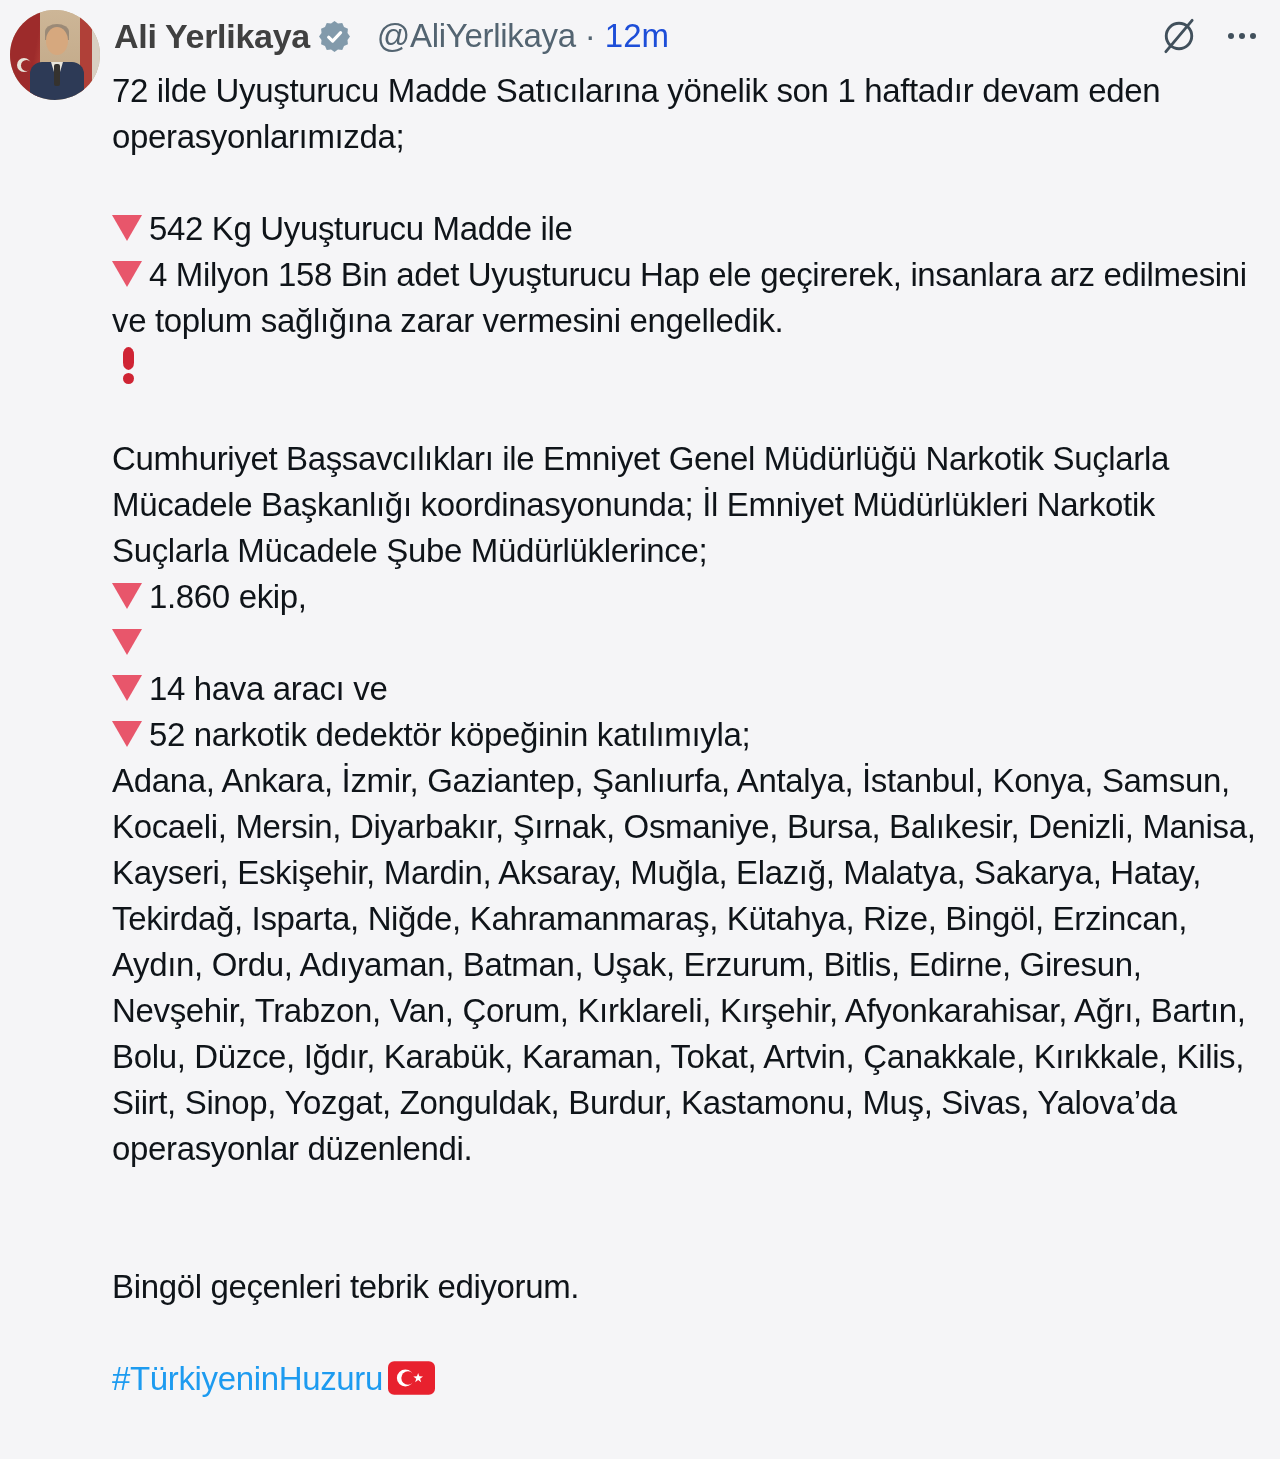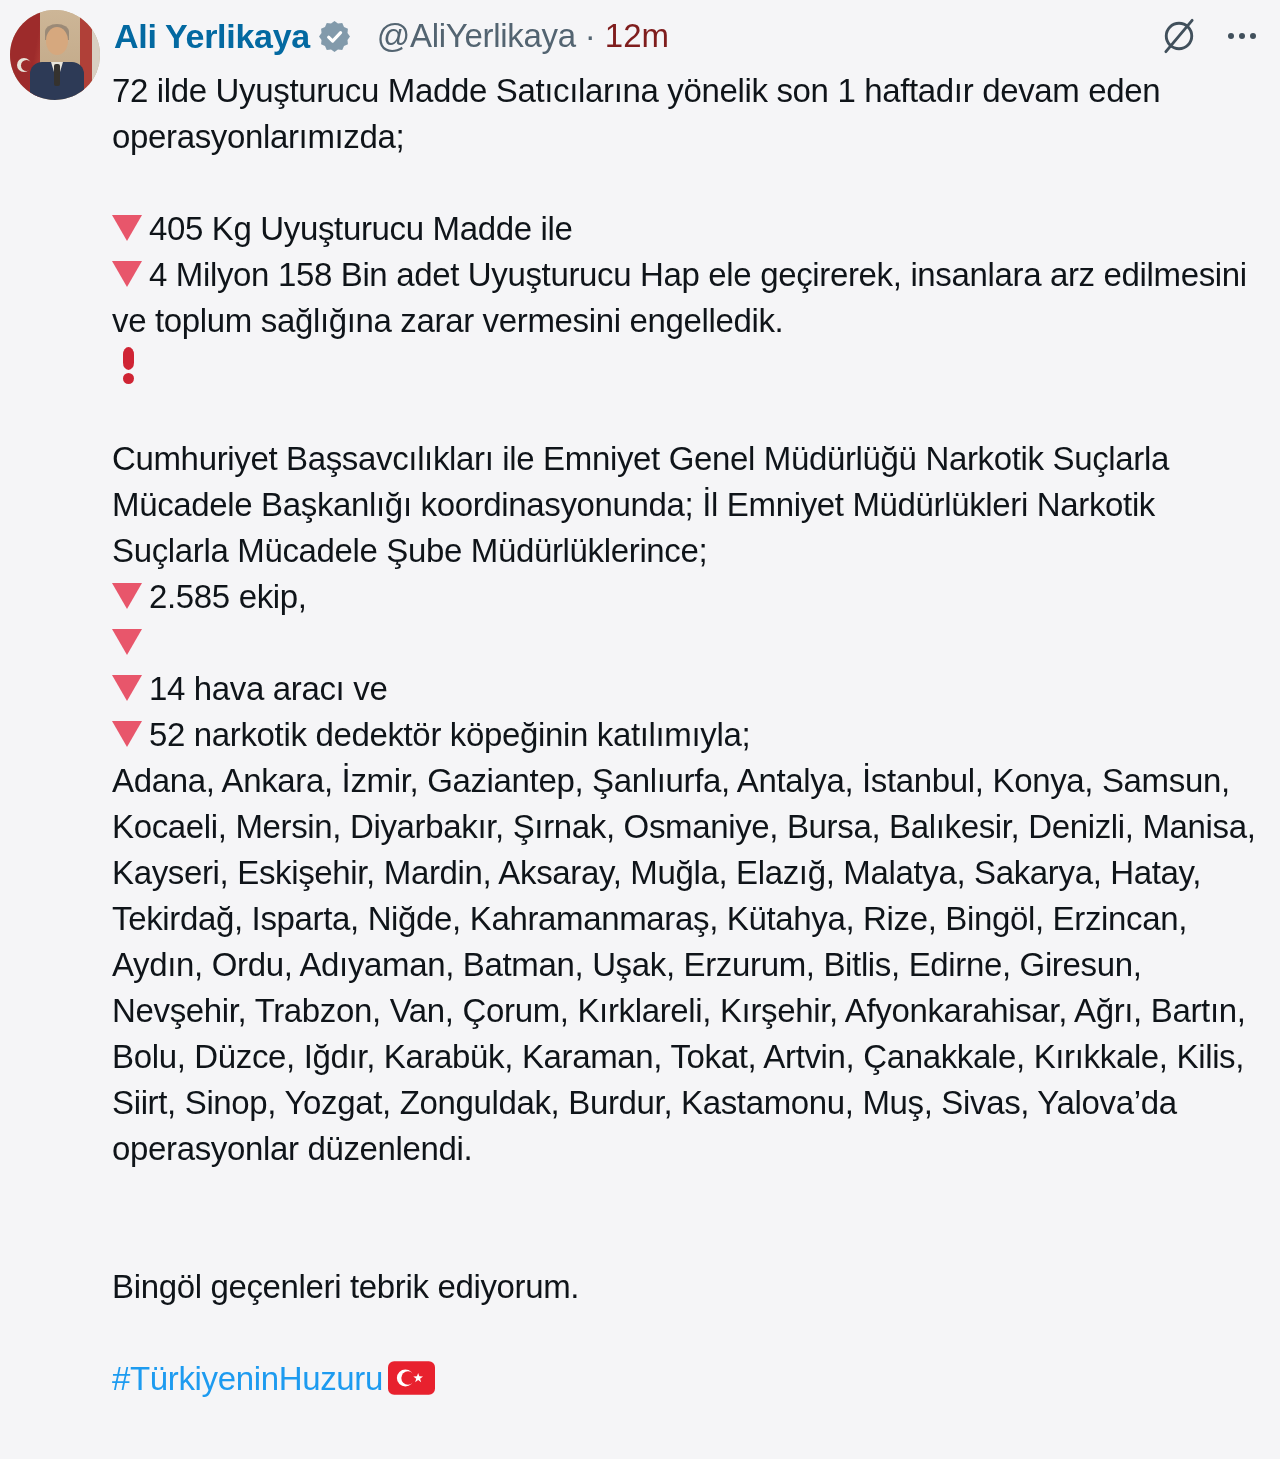--- a/index.html
+++ b/index.html
@@ -26,25 +26,25 @@
   .av-head{position:absolute;left:36px;top:17px;width:22px;height:28px;border-radius:50%;background:#d6a87e;}
   .av-body{position:absolute;left:20px;top:52px;width:54px;height:38px;border-radius:12px 12px 0 0;background:#2d3a56;}
   .av-shirt{position:absolute;left:41px;top:52px;width:12px;height:20px;background:#e9e5db;clip-path:polygon(0 0,100% 0,50% 100%);}
   .av-tie{position:absolute;left:44px;top:54px;width:6px;height:22px;background:#35322e;border-radius:2px;}
   
   .content{position:absolute;left:104px;top:0;width:1176px;}
   .name-row{
     display:flex;align-items:center;
     padding:14px 16px 0 10px;height:44px;
   }
-  .display-name{font-weight:bold;font-size:34px;letter-spacing:-0.3px;color:#0369a1;cursor:pointer;}
+  .display-name{font-weight:bold;font-size:34px;letter-spacing:-0.3px;color:#404040;cursor:pointer;}
   .badge{width:31px;height:31px;margin-left:9px;flex:0 0 auto;cursor:pointer;}
   .handle{margin-left:27px;font-size:33px;color:#536471;letter-spacing:-0.3px;cursor:pointer;}
   .sep{margin:0 9px;font-size:33px;color:#536471;}
-  .time{font-size:33px;color:#7f1d1d;cursor:pointer;}
+  .time{font-size:33px;color:#1d4ed8;cursor:pointer;}
   .spacer{flex:1;}
   .grok-btn{width:42px;height:42px;cursor:pointer;display:flex;align-items:center;justify-content:center;}
   .more-btn{margin-left:20px;width:44px;height:42px;display:flex;align-items:center;justify-content:center;gap:5px;cursor:pointer;}
   .more-dot{width:6px;height:6px;border-radius:50%;background:#41505c;}
   
   .body-text{
     padding:10px 18px 0 8px;
     font-size:33px;line-height:46px;letter-spacing:-0.35px;
     color:#0f1419;
   }
@@ -111,26 +111,26 @@
       <span class="more-btn">
         <span class="more-dot"></span>
         <span class="more-dot"></span>
         <span class="more-dot"></span>
       </span>
     </div>
 
     <div class="body-text" id="body-text">
         <div class="tweet-line"><span>72 ilde Uyuşturucu Madde Satıcılarına yönelik son 1 haftadır devam eden operasyonlarımızda;</span></div>
         <div class="blank-line"></div>
-        <div class="tweet-line"><span class="em-tri"></span><span>405 Kg Uyuşturucu Madde ile</span></div>
+        <div class="tweet-line"><span class="em-tri"></span><span>542 Kg Uyuşturucu Madde ile</span></div>
         <div class="tweet-line"><span class="em-tri"></span><span>4 Milyon 158 Bin adet Uyuşturucu Hap ele geçirerek, insanlara arz edilmesini ve toplum sağlığına zarar vermesini engelledik.</span></div>
         <div class="tweet-line"><span class="em-excl"></span></div>
         <div class="blank-line"></div>
         <div class="tweet-line"><span>Cumhuriyet Başsavcılıkları ile Emniyet Genel Müdürlüğü Narkotik Suçlarla Mücadele Başkanlığı koordinasyonunda; İl Emniyet Müdürlükleri Narkotik Suçlarla Mücadele Şube Müdürlüklerince;</span></div>
-        <div class="tweet-line"><span class="em-tri"></span><span>2.585 ekip,</span></div>
+        <div class="tweet-line"><span class="em-tri"></span><span>1.860 ekip,</span></div>
         <div class="tweet-line"><span class="em-tri"></span></div>
         <div class="tweet-line"><span class="em-tri"></span><span>14 hava aracı ve</span></div>
         <div class="tweet-line"><span class="em-tri"></span><span>52 narkotik dedektör köpeğinin katılımıyla;</span></div>
         <div class="tweet-line"><span>Adana, Ankara, İzmir, Gaziantep, Şanlıurfa, Antalya, İstanbul, Konya, Samsun, Kocaeli, Mersin, Diyarbakır, Şırnak, Osmaniye, Bursa, Balıkesir, Denizli, Manisa, Kayseri, Eskişehir, Mardin, Aksaray, Muğla, Elazığ, Malatya, Sakarya, Hatay, Tekirdağ, Isparta, Niğde, Kahramanmaraş, Kütahya, Rize, Bingöl, Erzincan, Aydın, Ordu, Adıyaman, Batman, Uşak, Erzurum, Bitlis, Edirne, Giresun, Nevşehir, Trabzon, Van, Çorum, Kırklareli, Kırşehir, Afyonkarahisar, Ağrı, Bartın, Bolu, Düzce, Iğdır, Karabük, Karaman, Tokat, Artvin, Çanakkale, Kırıkkale, Kilis, Siirt, Sinop, Yozgat, Zonguldak, Burdur, Kastamonu, Muş, Sivas, Yalova’da operasyonlar düzenlendi.</span></div>
         <div class="blank-line"></div>
         <div class="blank-line"></div>
         <div class="tweet-line"><span>Bingöl geçenleri tebrik ediyorum.</span></div>
         <div class="blank-line"></div>
         <div class="tweet-line"><span class="link">#TürkiyeninHuzuru</span><span class="em-flag"><svg width="47" height="34" viewBox="0 0 46 33">
               <rect width="46" height="33" rx="6" fill="#e8212e"></rect>

